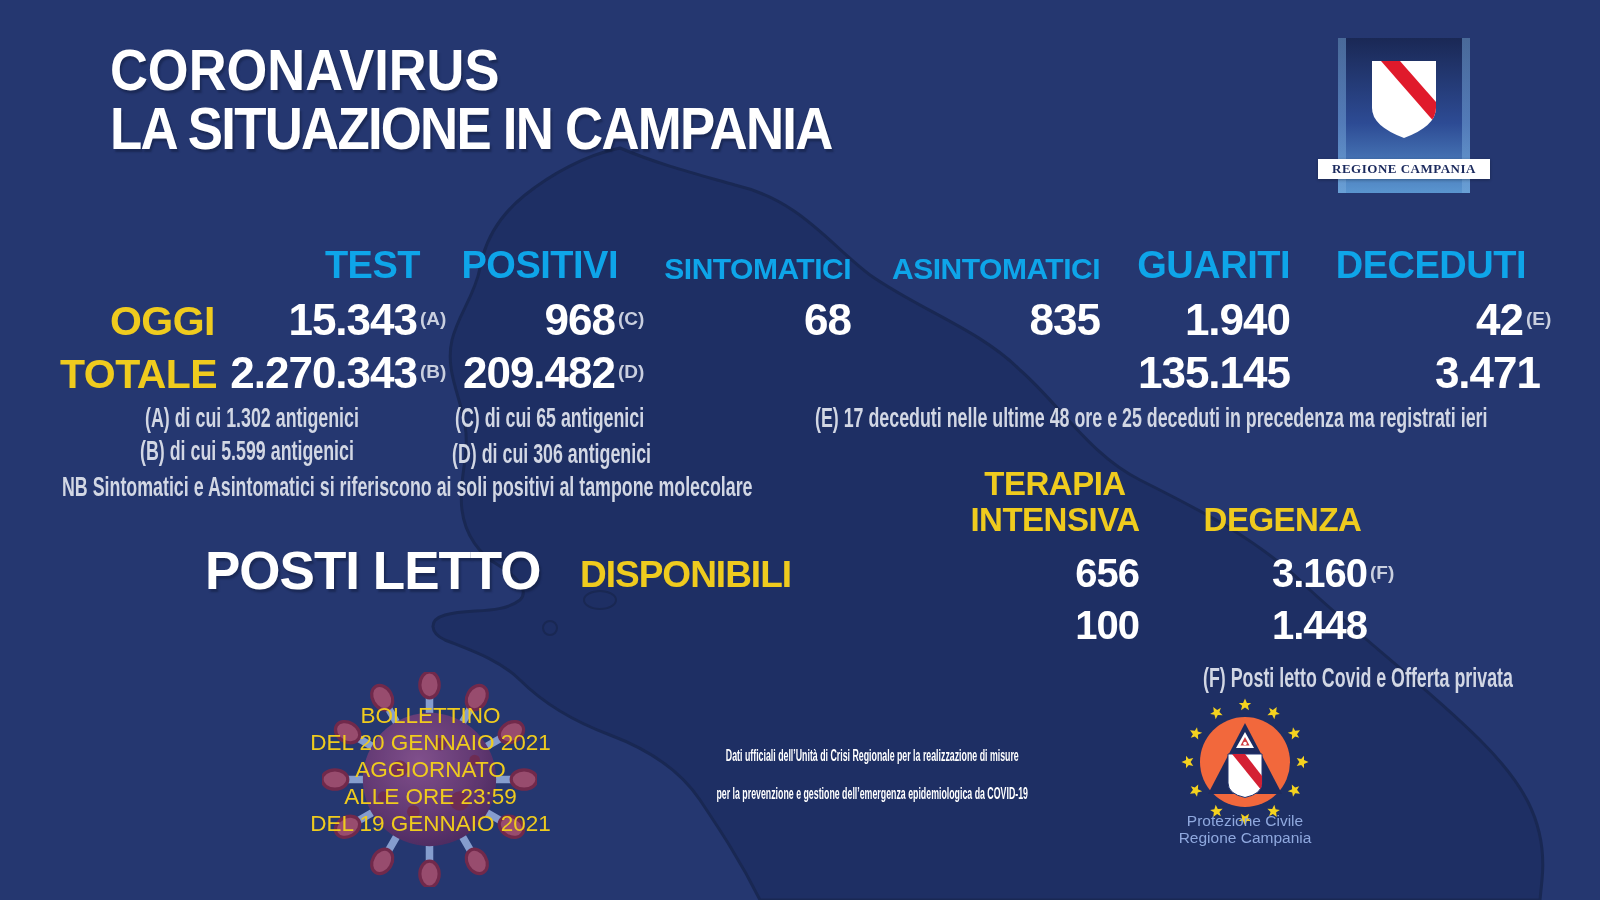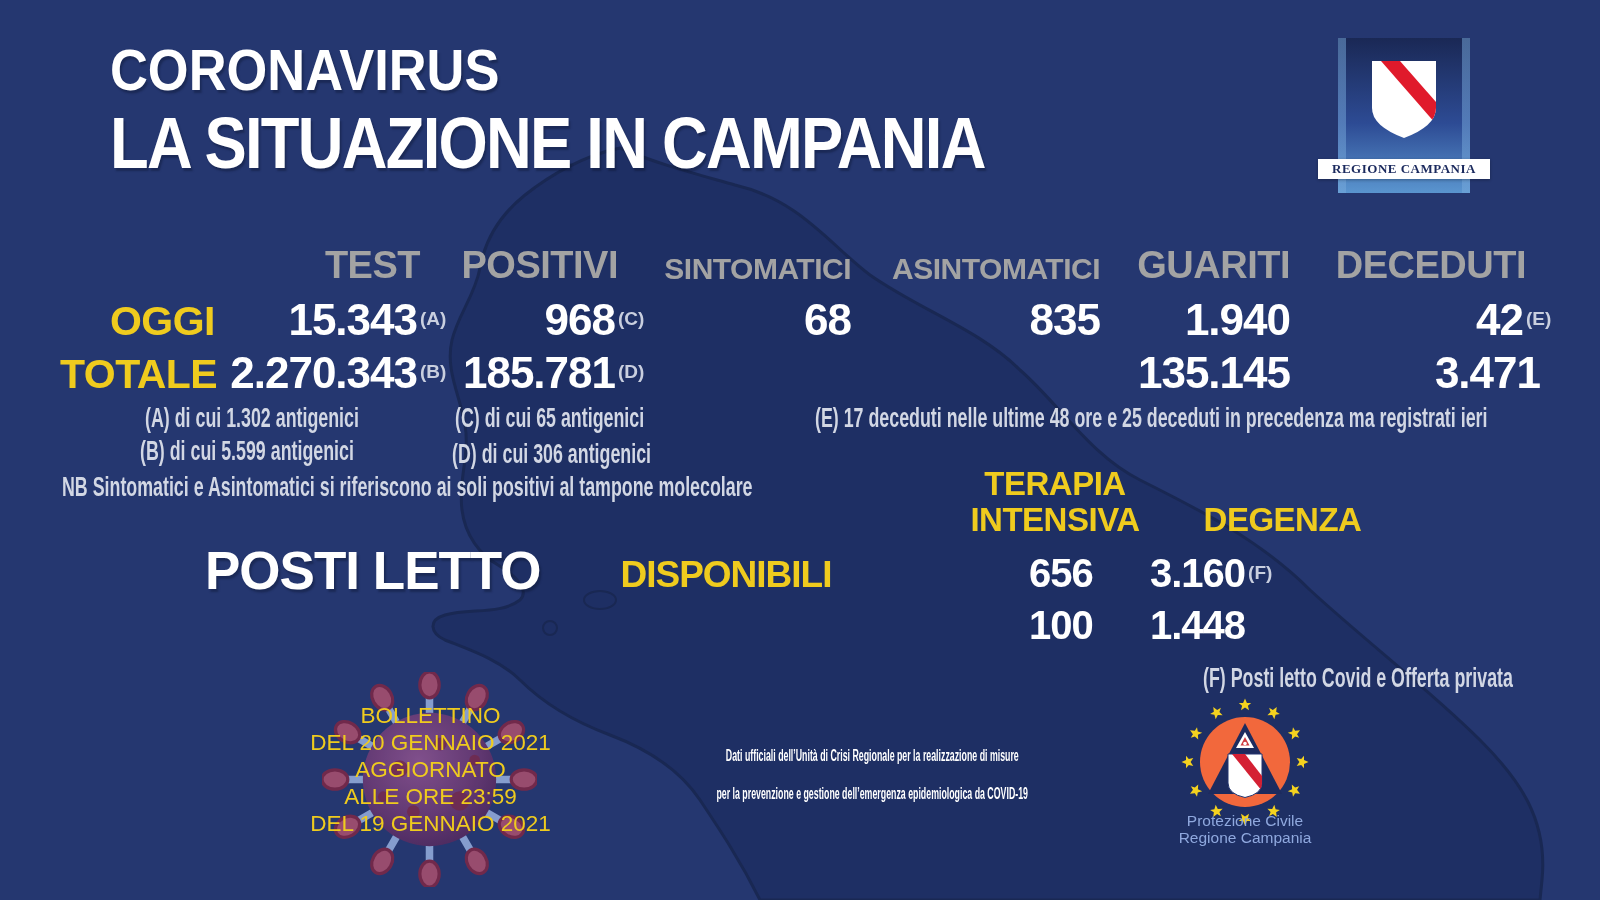--- a/index.html
+++ b/index.html
@@ -7,21 +7,21 @@
          font-family:"Liberation Sans",sans-serif;-webkit-font-smoothing:antialiased;}
   svg{display:block;}
 
   
   .map{position:absolute;left:0;top:0;}
 
   
   .title{position:absolute;left:110px;top:42px;color:#fff;font-weight:700;}
   .t1{font-size:57px;line-height:1;letter-spacing:0;}
   .t1 .cnd{transform:scaleX(.92);}
-  .t2{font-size:72px;line-height:1;margin-top:8px;}
+  .t2{font-size:60px;line-height:1;}
   .t2 .cnd{transform:scaleX(.88);letter-spacing:-2px;}
   .cnd{display:inline-block;white-space:nowrap;transform-origin:0 100%;}
   .title .t1,.title .t2{text-shadow:2px 3px 2px rgba(10,16,40,.35);}
 
   
   .rc-rect{position:absolute;left:1338px;top:38px;width:132px;height:155px;
     background:
       linear-gradient(90deg, rgba(120,170,220,.50) 0 8px, rgba(0,0,0,0) 8px 124px, rgba(120,170,220,.50) 124px),
       linear-gradient(180deg,#1a2855 0%,#2d4b94 55%,#5a95cf 100%);}
   .rc-shield{margin:22px auto 0 auto;}
@@ -30,43 +30,43 @@
   .rc-banner span{font-family:"Liberation Serif",serif;font-weight:700;font-size:13px;
     color:#1b2a5e;letter-spacing:.5px;white-space:nowrap;}
 
   
   .trow{position:absolute;left:60px;display:grid;
         grid-template-columns:155px 235px 198px 203px 249px 190px 266px;
         align-items:end;line-height:1;}
   .thead{top:240px;height:44px;}
   .r-oggi{top:296px;height:46px;}
   .r-tot{top:349px;height:46px;}
-  .hcell{text-align:right;color:#a3a3a3;font-weight:700;letter-spacing:-.5px;}
+  .hcell{text-align:right;color:#0ea5e9;font-weight:700;letter-spacing:-.5px;}
   .h1{font-size:38px;}
   .h2{font-size:30px;}
   .pr{padding-right:30px;}
   .rlabel{color:#EFCB1E;font-weight:700;font-size:41px;text-align:right;letter-spacing:-.5px;}
   .ncell{display:flex;justify-content:flex-end;align-items:flex-end;}
   .v{color:#fff;font-weight:700;font-size:44px;letter-spacing:-1px;}
   .sup{width:30px;font-size:19px;font-weight:700;color:#c9cfdf;text-align:left;
        padding-left:3px;transform:translateY(-14px);}
   .sup.narrow{width:16px;padding-left:0;}
 
   
   .note{position:absolute;color:#d2d7e4;font-weight:700;font-size:27px;line-height:1.05;}
   .note .cnd{transform:scaleX(.66);}
 
   
   .beds-title{position:absolute;left:205px;top:544px;color:#fff;font-weight:700;
       font-size:53px;letter-spacing:-1px;line-height:1;text-shadow:2px 3px 2px rgba(10,16,40,.35);}
   .bhead{position:absolute;color:#EFCB1E;font-weight:700;font-size:33px;line-height:36px;
       text-align:center;letter-spacing:-.5px;}
   .blabel{position:absolute;color:#EFCB1E;font-weight:700;font-size:37px;line-height:1;
-      text-align:center;letter-spacing:-1px;}
-  .bnum{position:absolute;display:flex;align-items:flex-end;line-height:1;}
+      text-align:left;letter-spacing:-1px;}
+  .bnum{position:absolute;display:flex;justify-content:flex-end;align-items:flex-end;line-height:1;}
   .bnum .v{font-size:40px;}
   .bnum .sup{transform:translateY(-11px);}
 
   
   .bulletin{position:absolute;left:308px;top:702px;width:245px;text-align:center;z-index:3;}
   .bl{color:#EFCB1E;font-weight:400;font-size:22.5px;line-height:27px;letter-spacing:0;}
   .virus{position:absolute;left:322px;top:672px;z-index:2;}
 
   
   .footer{position:absolute;left:575px;top:742px;width:595px;text-align:center;color:#fff;
@@ -169,21 +169,21 @@
     </div>
   </div>
 
   <div class="trow r-tot">
     <div class="rlabel">TOTALE</div>
     <div class="ncell">
       <span class="v">2.270.343</span>
         <span class="sup">(B)</span>
     </div>
     <div class="ncell">
-      <span class="v">185.781</span>
+      <span class="v">209.482</span>
         <span class="sup">(D)</span>
     </div>
     <div class="ncell"></div>
     <div class="ncell"></div>
     <div class="ncell">
       <span class="v">135.145</span>
     </div>
     <div class="ncell">
       <span class="v">3.471</span>
         <span class="sup narrow"></span>

